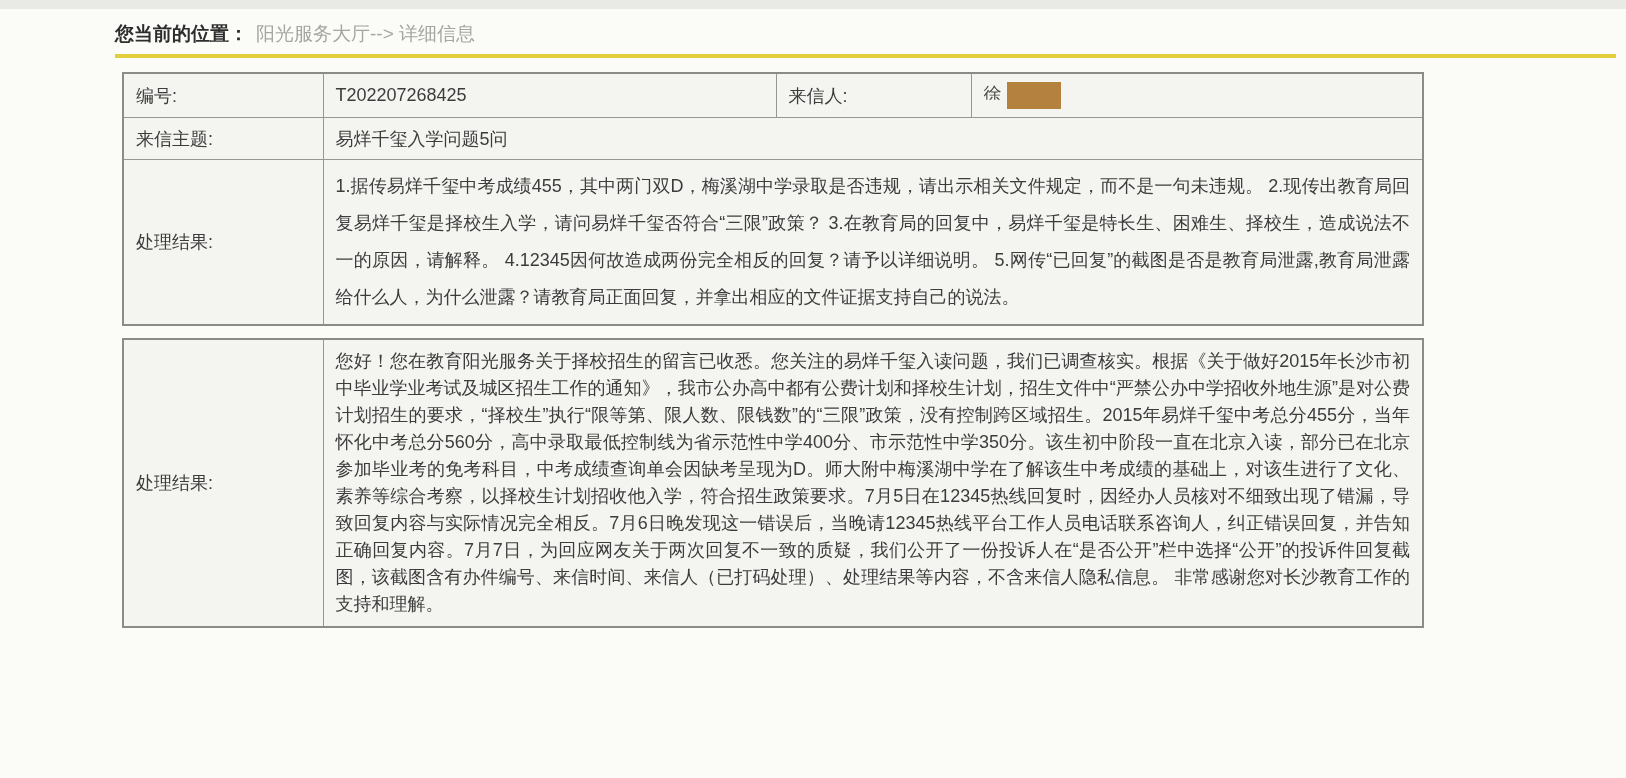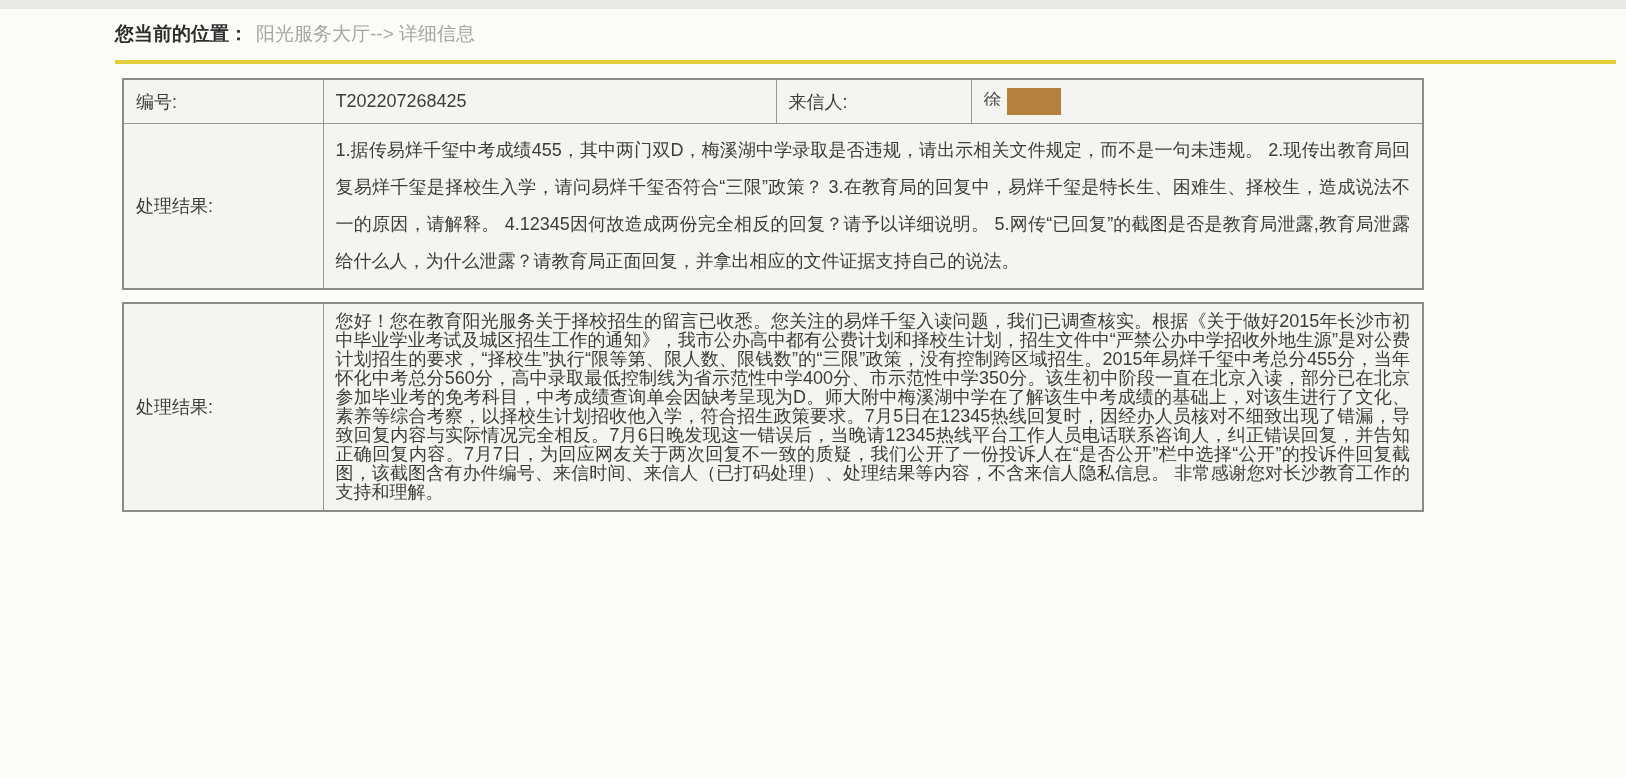--- a/index.html
+++ b/index.html
@@ -6,21 +6,21 @@
   html,body { margin:0; padding:0; }
   body {
     width:1626px; height:778px; overflow:hidden;
     background:#fbfbf8;
     font-family:"Liberation Sans","DejaVu Sans",sans-serif;
     color:#3c3c3c;
   }
   .top-strip { height:9px; background:#e9e9e5; }
   .breadcrumb {
     margin:12px 10px 0 115px;
-    padding-bottom:13px;
+    padding-bottom:7px;
     border-bottom:4px solid #e2ce3a;
     font-size:19px;
     white-space:nowrap;
   }
   .breadcrumb .lead { font-weight:bold; color:#2d2d2d; }
   .breadcrumb .path { color:#a5a5a1; margin-left:8px; }
 
   table.tbl {
     border-collapse:collapse;
     table-layout:fixed;
@@ -43,21 +43,21 @@
   td.lab { padding-left:16px; }
   td.row-s { height:42px; }
   td.content-cell {
     font-size:19px;
     line-height:37px;
     padding:11px 14px;
     text-align:justify;
   }
   td.result-cell {
     font-size:19px;
-    line-height:19px;
+    line-height:27px;
     padding:12px 14px;
     text-align:justify;
     border-radius:15px;
   }
   .partial-char {
     display:inline-block;
     color:#4a4a4a;
     clip-path: inset(0 0 26% 0);
     transform: translateY(-2px);
   }
@@ -86,20 +86,24 @@
       <col style="width:452px">
   </colgroup>
   <tbody>
       <tr>
     <td class="lab row-s"><span>编号:</span></td>
     <td class="row-s"><span>T202207268425</span></td>
     <td class="lab row-s"><span>来信人:</span></td>
     <td class="row-s"><span class="partial-char">徐</span><span class="redact"></span></td>
   </tr>
   <tr>
+    <td class="lab row-s"><span>来信主题:</span></td>
+    <td class="row-s" colspan="3"><span>易烊千玺入学问题5问</span></td>
+  </tr>
+  <tr>
     <td class="lab"><span>处理结果:</span></td>
     <td class="content-cell" colspan="3"><span>1.据传易烊千玺中考成绩455，其中两门双D，梅溪湖中学录取是否违规，请出示相关文件规定，而不是一句未违规。 2.现传出教育局回复易烊千玺是择校生入学，请问易烊千玺否符合“三限”政策？ 3.在教育局的回复中，易烊千玺是特长生、困难生、择校生，造成说法不一的原因，请解释。 4.12345因何故造成两份完全相反的回复？请予以详细说明。 5.网传“已回复”的截图是否是教育局泄露,教育局泄露给什么人，为什么泄露？请教育局正面回复，并拿出相应的文件证据支持自己的说法。</span></td>
   </tr>
 </tbody>
   </table>
 
 <table class="tbl tbl-second">
   <colgroup>
     <col style="width:200px">
       <col style="width:470px">

